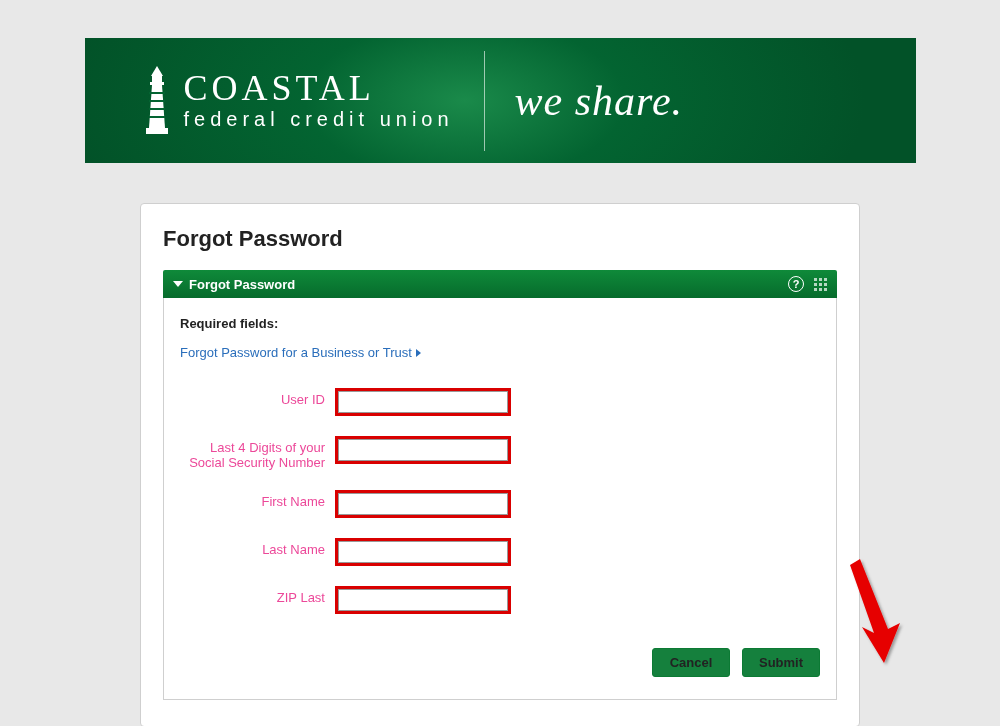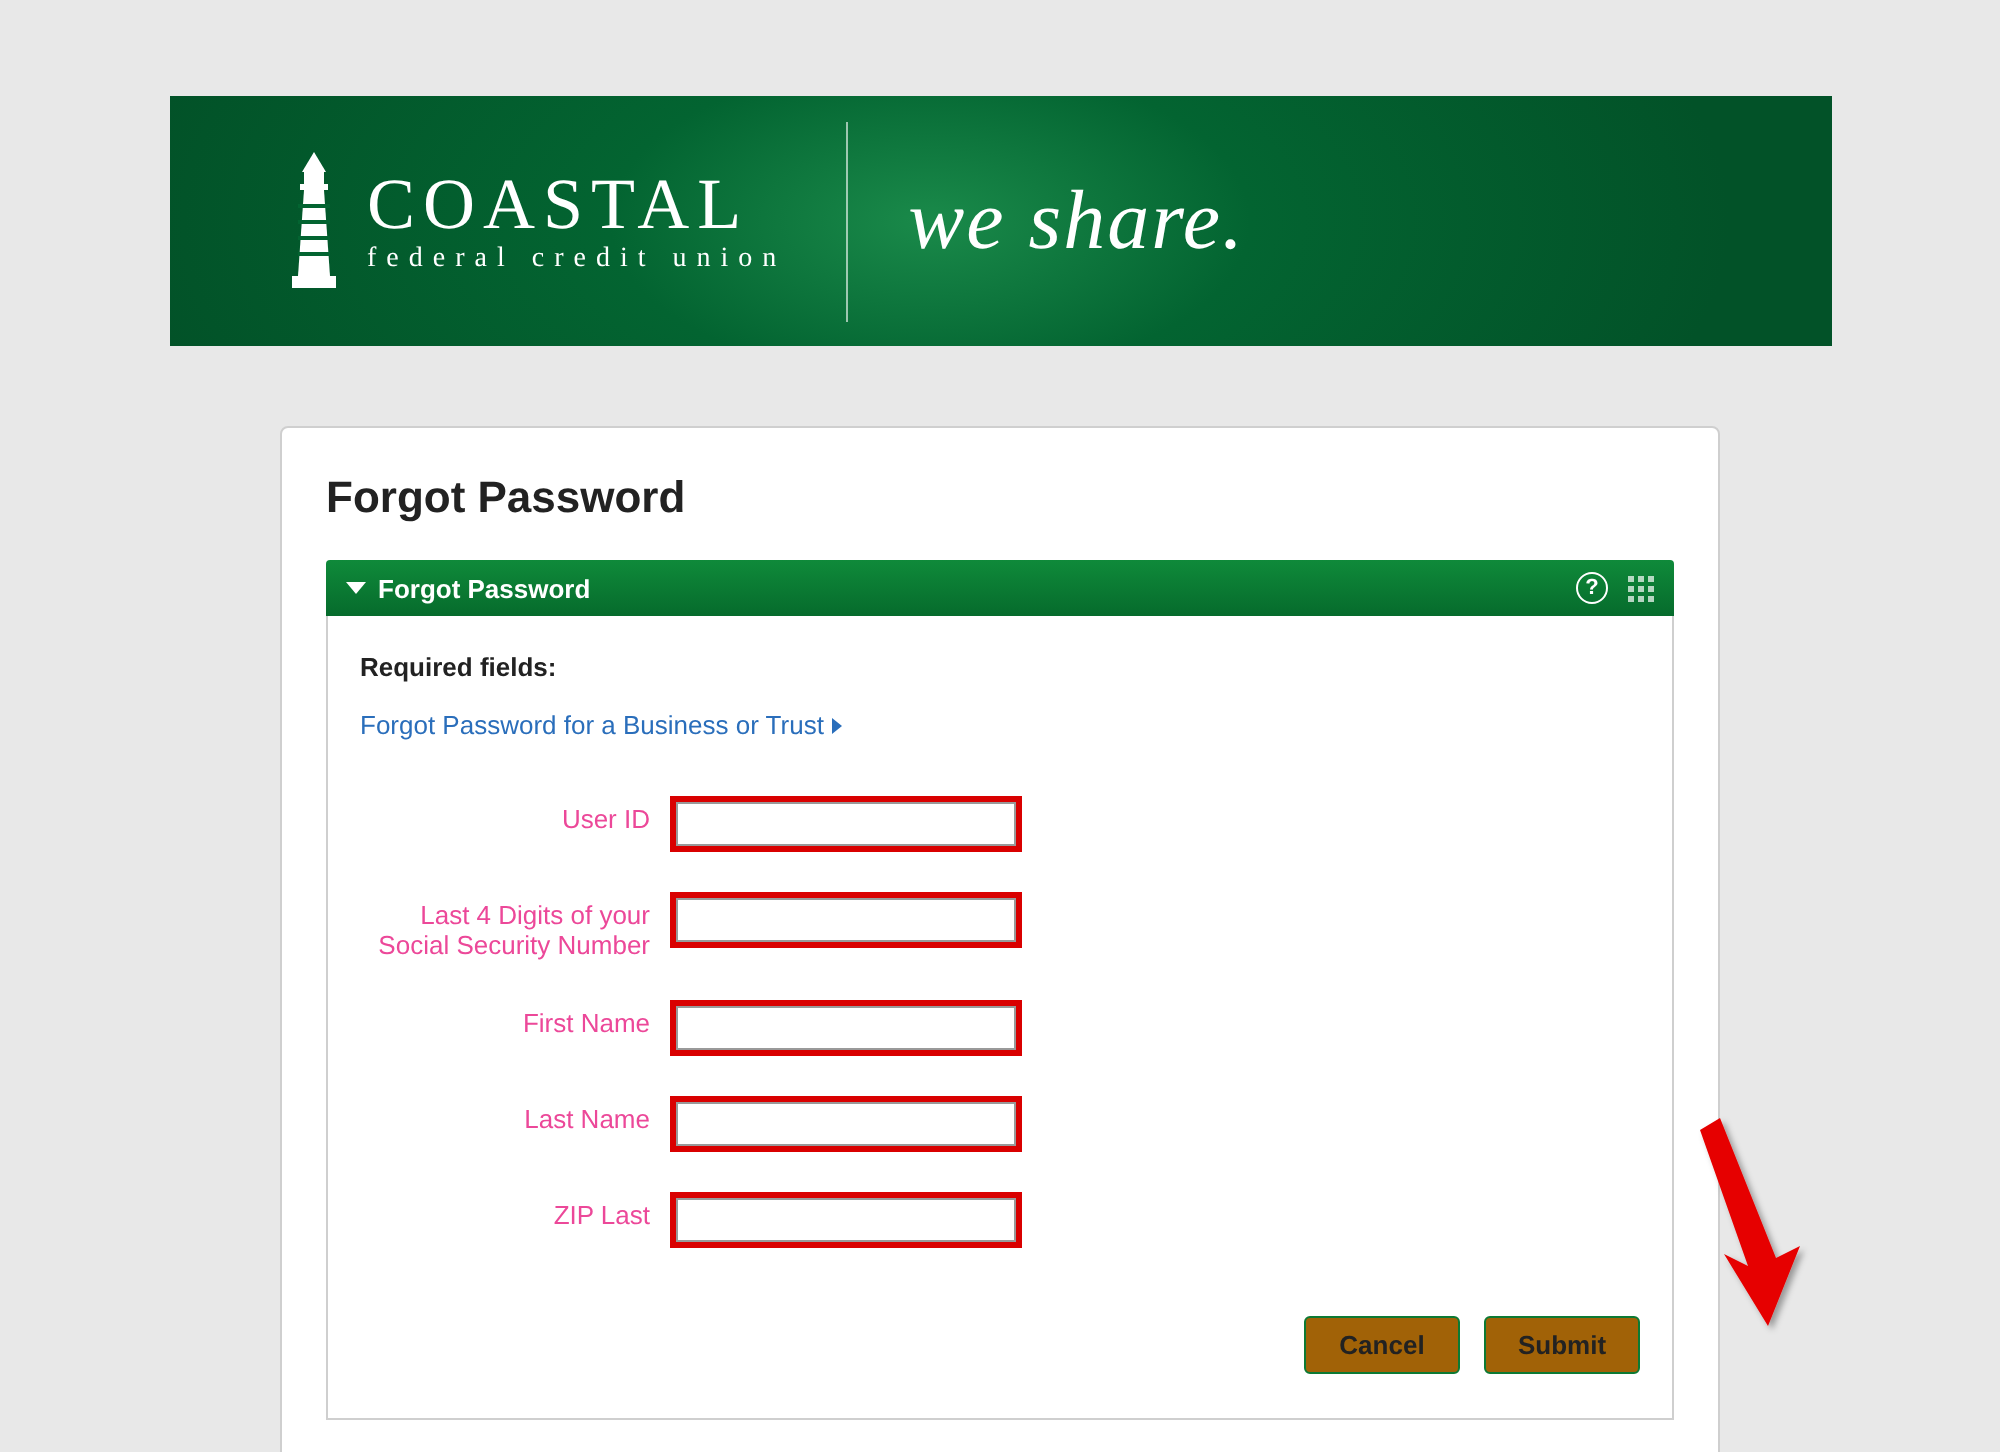--- a/index.html
+++ b/index.html
@@ -8,21 +8,21 @@
       font-family: Arial, Helvetica, sans-serif;
       font-size: 13px;
       color: #333;
       width: 1000px;
       height: 726px;
       position: relative;
     }
     .banner {
       width: 831px;
       height: 125px;
-      margin: 48px auto 0;
+      margin: 38px auto 0;
       background: radial-gradient(ellipse 400px 200px at 380px 50%, #1a8a4a 0%, #036431 40%, #025228 100%);
       position: relative;
       display: flex;
       align-items: center;
     }
     .logo-block {
       display: flex;
       align-items: center;
       padding-left: 55px;
     }
@@ -35,22 +35,22 @@
     .lighthouse svg { display: block; }
     .brand-text { color: #fff; }
     .brand-main {
       font-family: "Times New Roman", Georgia, serif;
       font-size: 36px;
       font-weight: 400;
       letter-spacing: 4px;
       line-height: 1;
     }
     .brand-sub {
-      font-family: Liberation Serif, serif;
-      font-size: 14px;
+      font-family: Liberation Sans, sans-serif;
+      font-size: 20px;
       letter-spacing: 5px;
       margin-top: 2px;
     }
     .vdiv {
       width: 1px;
       height: 100px;
       background: rgba(255,255,255,0.6);
       margin: 0 30px 0 30px;
     }
     .tagline {
@@ -158,21 +158,21 @@
     .button-bar {
       display: flex;
       justify-content: flex-end;
       gap: 12px;
       margin-top: 34px;
     }
     .btn {
       min-width: 78px;
       padding: 6px 14px;
       border: 1px solid #0c7a34;
-      background: #a16207;
+      background: #15803d;
       color: #222;
       font-size: 13px;
       font-weight: bold;
       border-radius: 3px;
       cursor: pointer;
       text-align: center;
     }
     
     .annotation-arrow {
       position: absolute;

